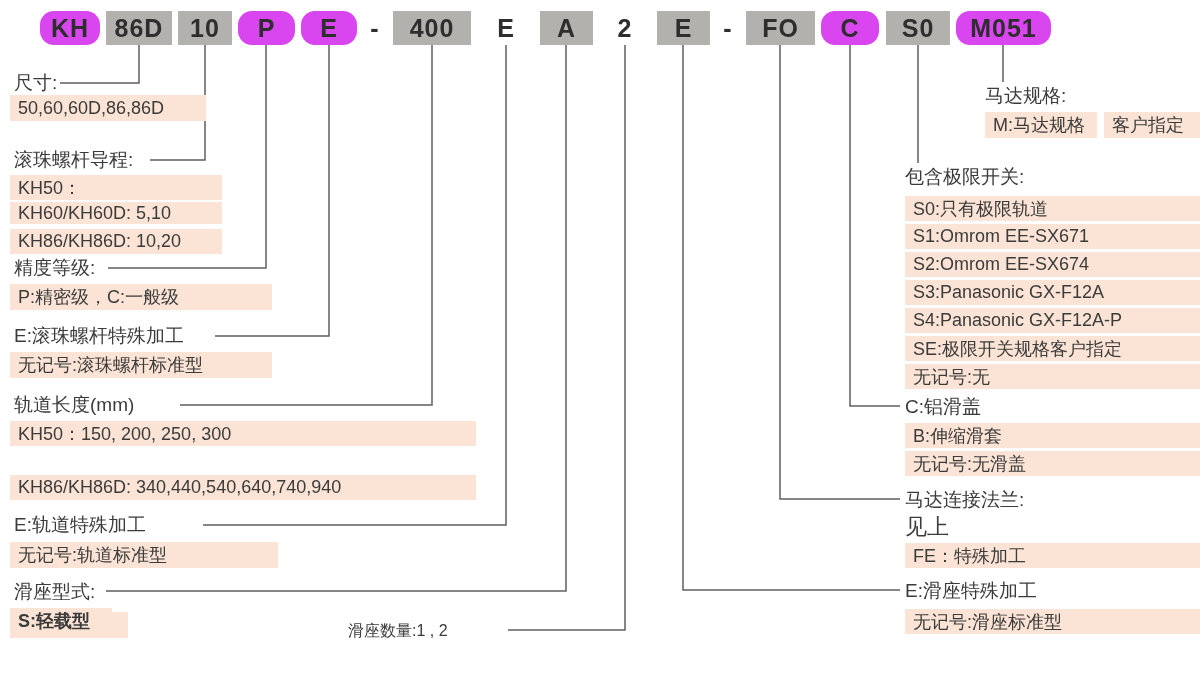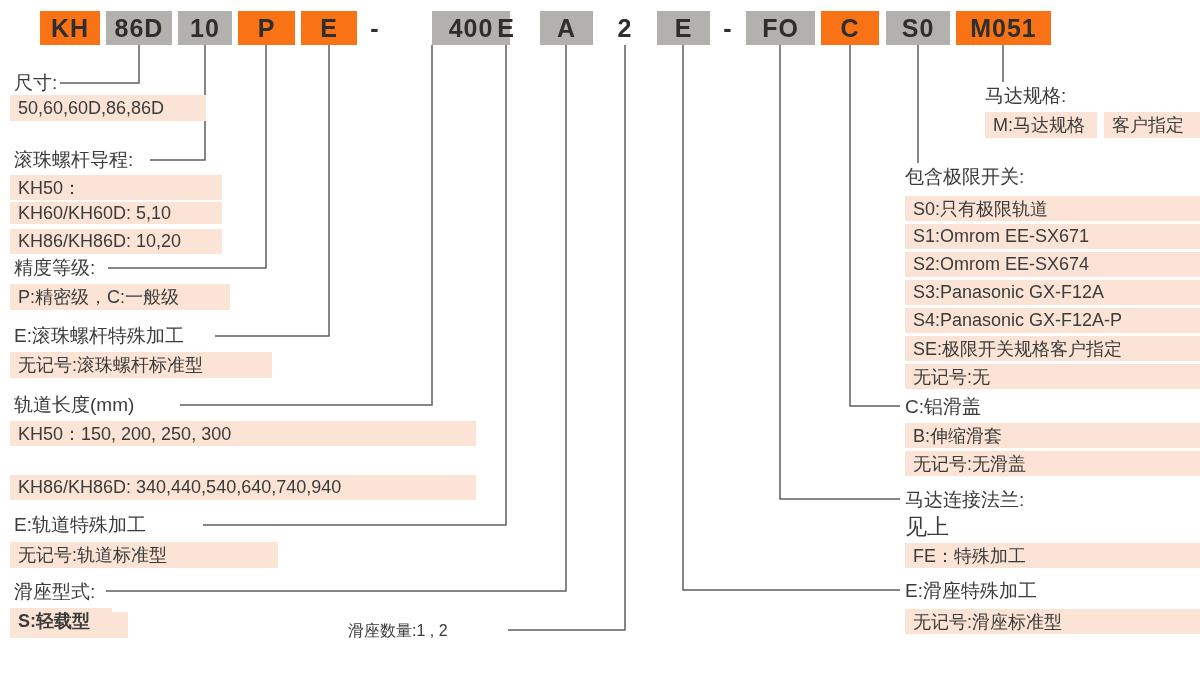--- a/index.html
+++ b/index.html
@@ -5,21 +5,21 @@
   html,body{margin:0;padding:0;background:#ffffff;}
   .canvas{
     position:relative;width:1200px;height:675px;background:#ffffff;overflow:hidden;
     font-family:"Liberation Sans","DejaVu Sans",sans-serif;color:#3b3b3b;
   }
   svg.lines{position:absolute;left:0;top:0;width:1200px;height:675px;pointer-events:none;}
   .seg{
     position:absolute;top:11px;height:34px;display:flex;align-items:center;justify-content:center;
     font-size:25px;font-weight:bold;color:#2e2e2e;letter-spacing:1px;box-sizing:border-box;
   }
-  .seg-light{background:#f97316;}
+  .seg-light{background:#d946ef;border-radius:14px;}
   .seg-dark{background:#b3b1ad;}
   .seg-none{background:transparent;}
   .title{
     position:absolute;font-size:19px;line-height:21px;white-space:nowrap;color:#3b3b3b;
   }
   .chip{
     position:absolute;background:#fbe4d5;height:26px;box-sizing:border-box;
     display:flex;align-items:center;padding-left:8px;font-size:18px;white-space:nowrap;color:#3b3b3b;
   }
   .plain{
@@ -48,41 +48,41 @@
       <polyline points="1003,45 1003,82"></polyline>
     </g>
   </svg>
 
   <div class="seg seg-light" style="left:40px;width:60px;">KH</div>
   <div class="seg seg-dark" style="left:106px;width:66px;">86D</div>
   <div class="seg seg-dark" style="left:178px;width:54px;text-align:right;">10</div>
   <div class="seg seg-light" style="left:238px;width:57px;">P</div>
   <div class="seg seg-light" style="left:301px;width:56px;">E</div>
   <div class="seg seg-none" style="left:363px;width:24px;">-</div>
-  <div class="seg seg-dark" style="left:393px;width:78px;margin-left:39px;">400</div>
+  <div class="seg seg-dark" style="left:393px;width:78px;">400</div>
   <div class="seg seg-none" style="left:478px;width:56px;">E</div>
   <div class="seg seg-dark" style="left:540px;width:53px;">A</div>
   <div class="seg seg-none" style="left:599px;width:52px;">2</div>
   <div class="seg seg-dark" style="left:657px;width:53px;">E</div>
   <div class="seg seg-none" style="left:716px;width:24px;">-</div>
   <div class="seg seg-dark" style="left:746px;width:69px;">FO</div>
   <div class="seg seg-light" style="left:821px;width:58px;">C</div>
   <div class="seg seg-dark" style="left:886px;width:64px;">S0</div>
   <div class="seg seg-light" style="left:956px;width:95px;">M051</div>
 
   <div class="title" style="left:14px;top:72px;">尺寸:</div>
   <div class="chip" style="left:10px;top:95px;width:196px;">50,60,60D,86,86D</div>
 
   <div class="title" style="left:14px;top:149px;">滚珠螺杆导程:</div>
   <div class="chip" style="left:10px;top:175px;width:212px;height:25px;">KH50：</div>
   <div class="chip" style="left:10px;top:202px;width:212px;height:22px;">KH60/KH60D: 5,10</div>
   <div class="chip" style="left:10px;top:229px;width:212px;height:25px;">KH86/KH86D: 10,20</div>
 
   <div class="title" style="left:14px;top:257px;">精度等级:</div>
-  <div class="chip" style="left:10px;top:284px;width:220px;">P:精密级，C:一般级</div>
+  <div class="chip" style="left:10px;top:284px;width:262px;">P:精密级，C:一般级</div>
 
   <div class="title" style="left:14px;top:325px;">E:滚珠螺杆特殊加工</div>
   <div class="chip" style="left:10px;top:352px;width:262px;">无记号:滚珠螺杆标准型</div>
 
   <div class="title" style="left:14px;top:394px;">轨道长度(mm)</div>
   <div class="chip" style="left:10px;top:421px;width:466px;height:25px;">KH50：150, 200, 250, 300</div>
   <div class="chip" style="left:10px;top:475px;width:466px;height:25px;">KH86/KH86D: 340,440,540,640,740,940</div>
 
   <div class="title" style="left:14px;top:514px;">E:轨道特殊加工</div>
   <div class="chip" style="left:10px;top:542px;width:268px;">无记号:轨道标准型</div>

